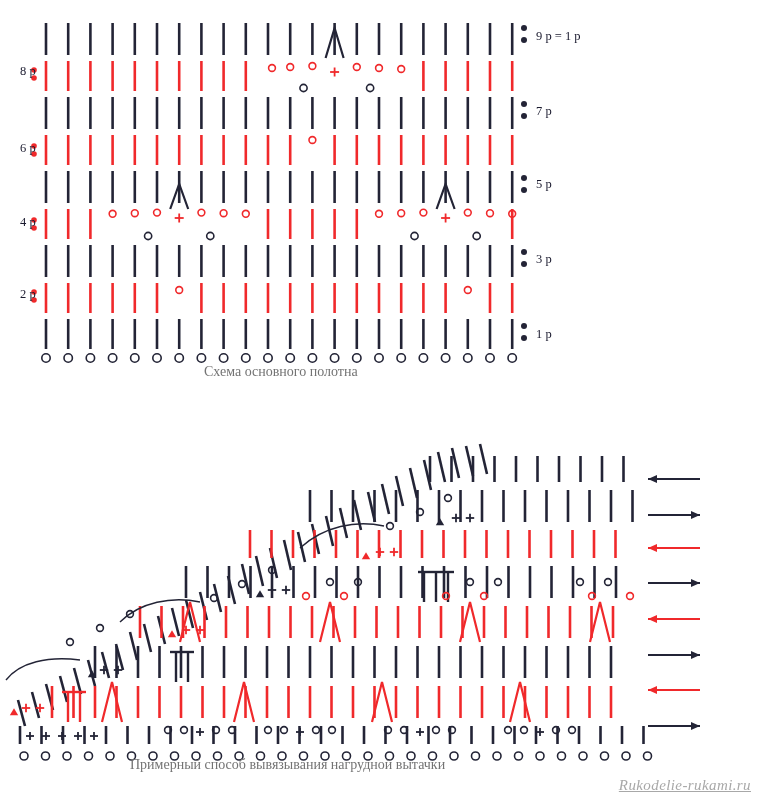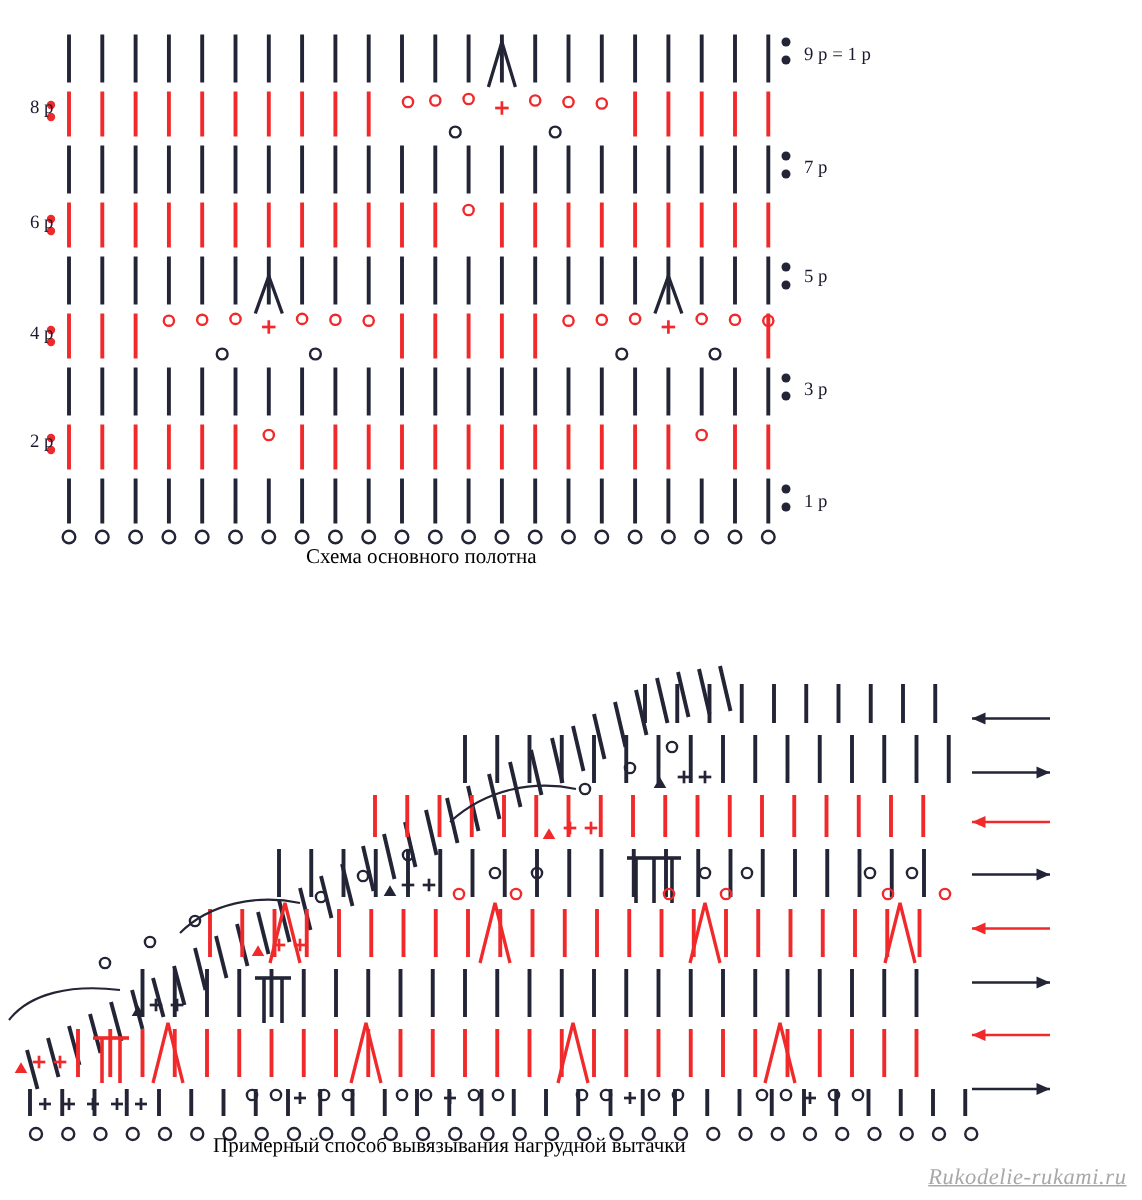--- a/index.html
+++ b/index.html
@@ -9,25 +9,25 @@
     font-family:"Liberation Sans", sans-serif;
     position:relative;
     overflow:hidden;
   }
   .stage{position:absolute;left:0;top:0;width:761px;height:800px;}
   svg{display:block;}
   .caption{
     position:absolute;
     font-family:"Liberation Serif", serif;
     font-size:14px;
-    color:#000000;
+    color:#737373;
     white-space:nowrap;
   }
   #caption-main{left:204px;top:364px;}
-  #caption-dart{left:142px;top:757px;}
+  #caption-dart{left:130px;top:757px;}
   .watermark{
     position:absolute;
     right:10px;bottom:6px;
     font-family:"Liberation Serif", serif;
     font-style:italic;
     font-size:15px;
     color:#a8a8a8;
     letter-spacing:0.4px;
     text-decoration:underline;
   }

